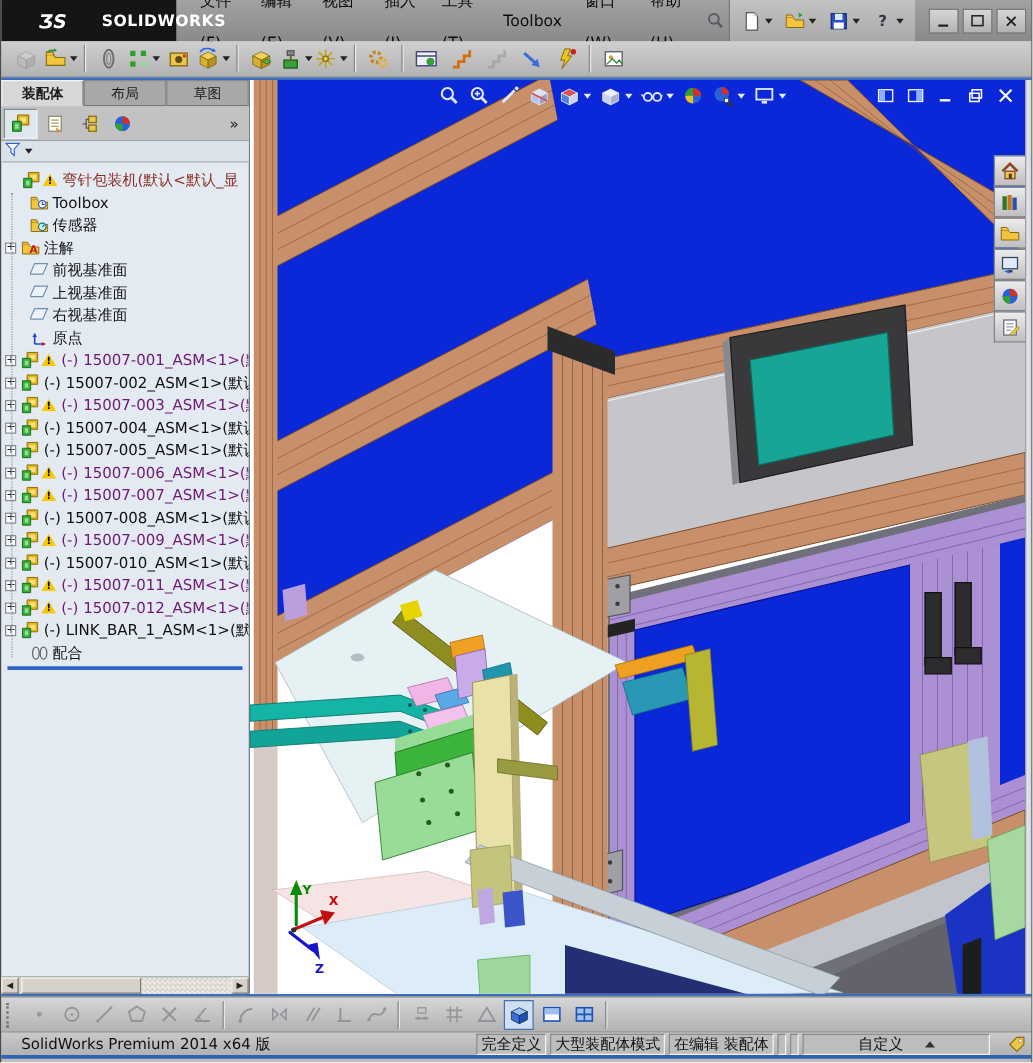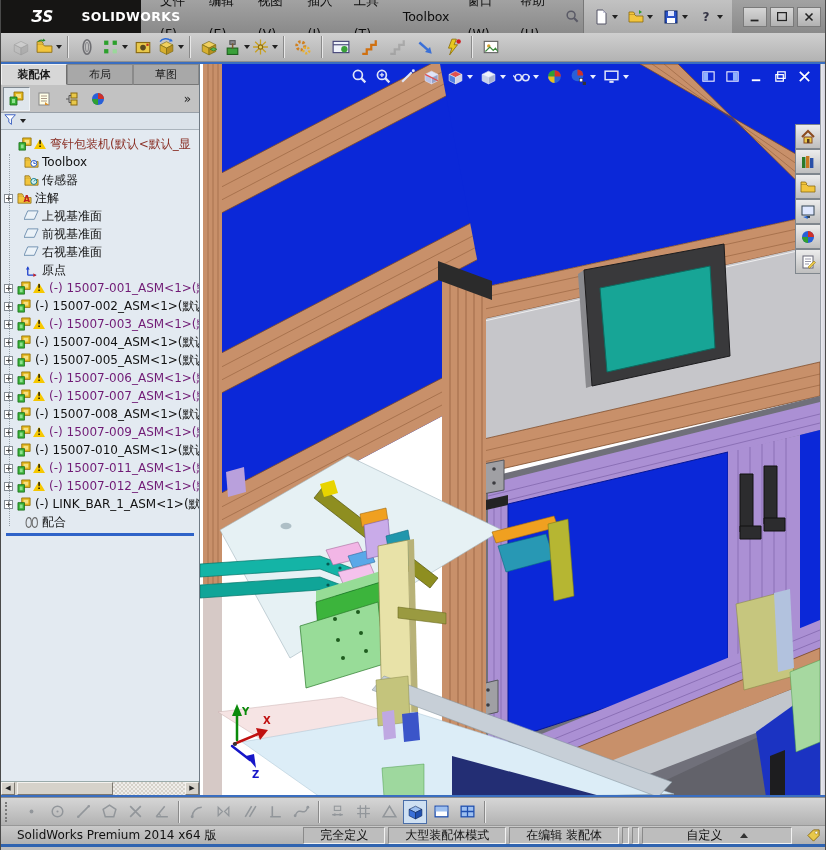--- a/index.html
+++ b/index.html
@@ -71,21 +71,21 @@
 
   
   #bottombar { position:absolute; left:0; top:797px; width:826px; height:28px; background:linear-gradient(#d6d6d6,#b2b2b2); border-top:1px solid #8f8f8f; display:flex; align-items:center; padding-left:4px; }
   #grip { width:5px; height:20px; border-left:2px dotted #7a7a7a; margin-right:8px; }
   .sbtn { width:24px; height:24px; display:flex; align-items:center; justify-content:center; margin:0 1px; }
   .sbtn.active { background:#cfe0f2; border:1px solid #4a6ea8; }
 
   
   #statusbar { position:absolute; left:0; top:825px; width:826px; height:22px; background:linear-gradient(#c9c9c9,#b2b2b2); border-top:1px solid #989898; border-bottom:3px solid #2f63b0; display:flex; align-items:center; font-size:12px; color:#111; }
   #sb-left { flex:1; padding-left:16px; white-space:nowrap; }
-  .sb-cell { border:1px solid; border-color:#8a8a8a #f2f2f2 #f2f2f2 #8a8a8a; padding:0 16px; height:17px; line-height:15px; margin-left:3px; white-space:nowrap; background:#bdbdbd; }
+  .sb-cell { border:1px solid; border-color:#8a8a8a #f2f2f2 #f2f2f2 #8a8a8a; padding:0 3px; height:17px; line-height:15px; margin-left:3px; white-space:nowrap; background:#bdbdbd; }
   .sb-mini { width:7px; padding:0; }
   #sb-custom { width:150px; display:flex; align-items:center; justify-content:center; gap:17px; }
   #sb-tag { margin:0 6px 0 14px; display:flex; align-items:center; }
 </style>
 </head>
 <body>
 
 <div id="window">
 
   <div id="titlebar">
@@ -380,31 +380,31 @@
             <span class="lbl">注解</span>
           </div>
           <div class="trow">
             <span class="indent"></span>
             <span style="display:inline-block;width:6px"></span>
             <span class="ticon">
               <svg width="15" height="15" viewBox="0 0 16 16">
                 <path d="M4,2 L15,2 L11,11 L0,11 Z" fill="#eef4fa" fill-opacity=".75" stroke="#7090b0"></path>
               </svg>
             </span>
-            <span class="lbl">上视基准面</span>
+            <span class="lbl">前视基准面</span>
           </div>
           <div class="trow">
             <span class="indent"></span>
             <span style="display:inline-block;width:6px"></span>
             <span class="ticon">
               <svg width="15" height="15" viewBox="0 0 16 16">
                 <path d="M4,2 L15,2 L11,11 L0,11 Z" fill="#eef4fa" fill-opacity=".75" stroke="#7090b0"></path>
               </svg>
             </span>
-            <span class="lbl">前视基准面</span>
+            <span class="lbl">上视基准面</span>
           </div>
           <div class="trow">
             <span class="indent"></span>
             <span style="display:inline-block;width:6px"></span>
             <span class="ticon">
               <svg width="15" height="15" viewBox="0 0 16 16">
                 <path d="M4,2 L15,2 L11,11 L0,11 Z" fill="#eef4fa" fill-opacity=".75" stroke="#7090b0"></path>
               </svg>
             </span>
             <span class="lbl">右视基准面</span>

